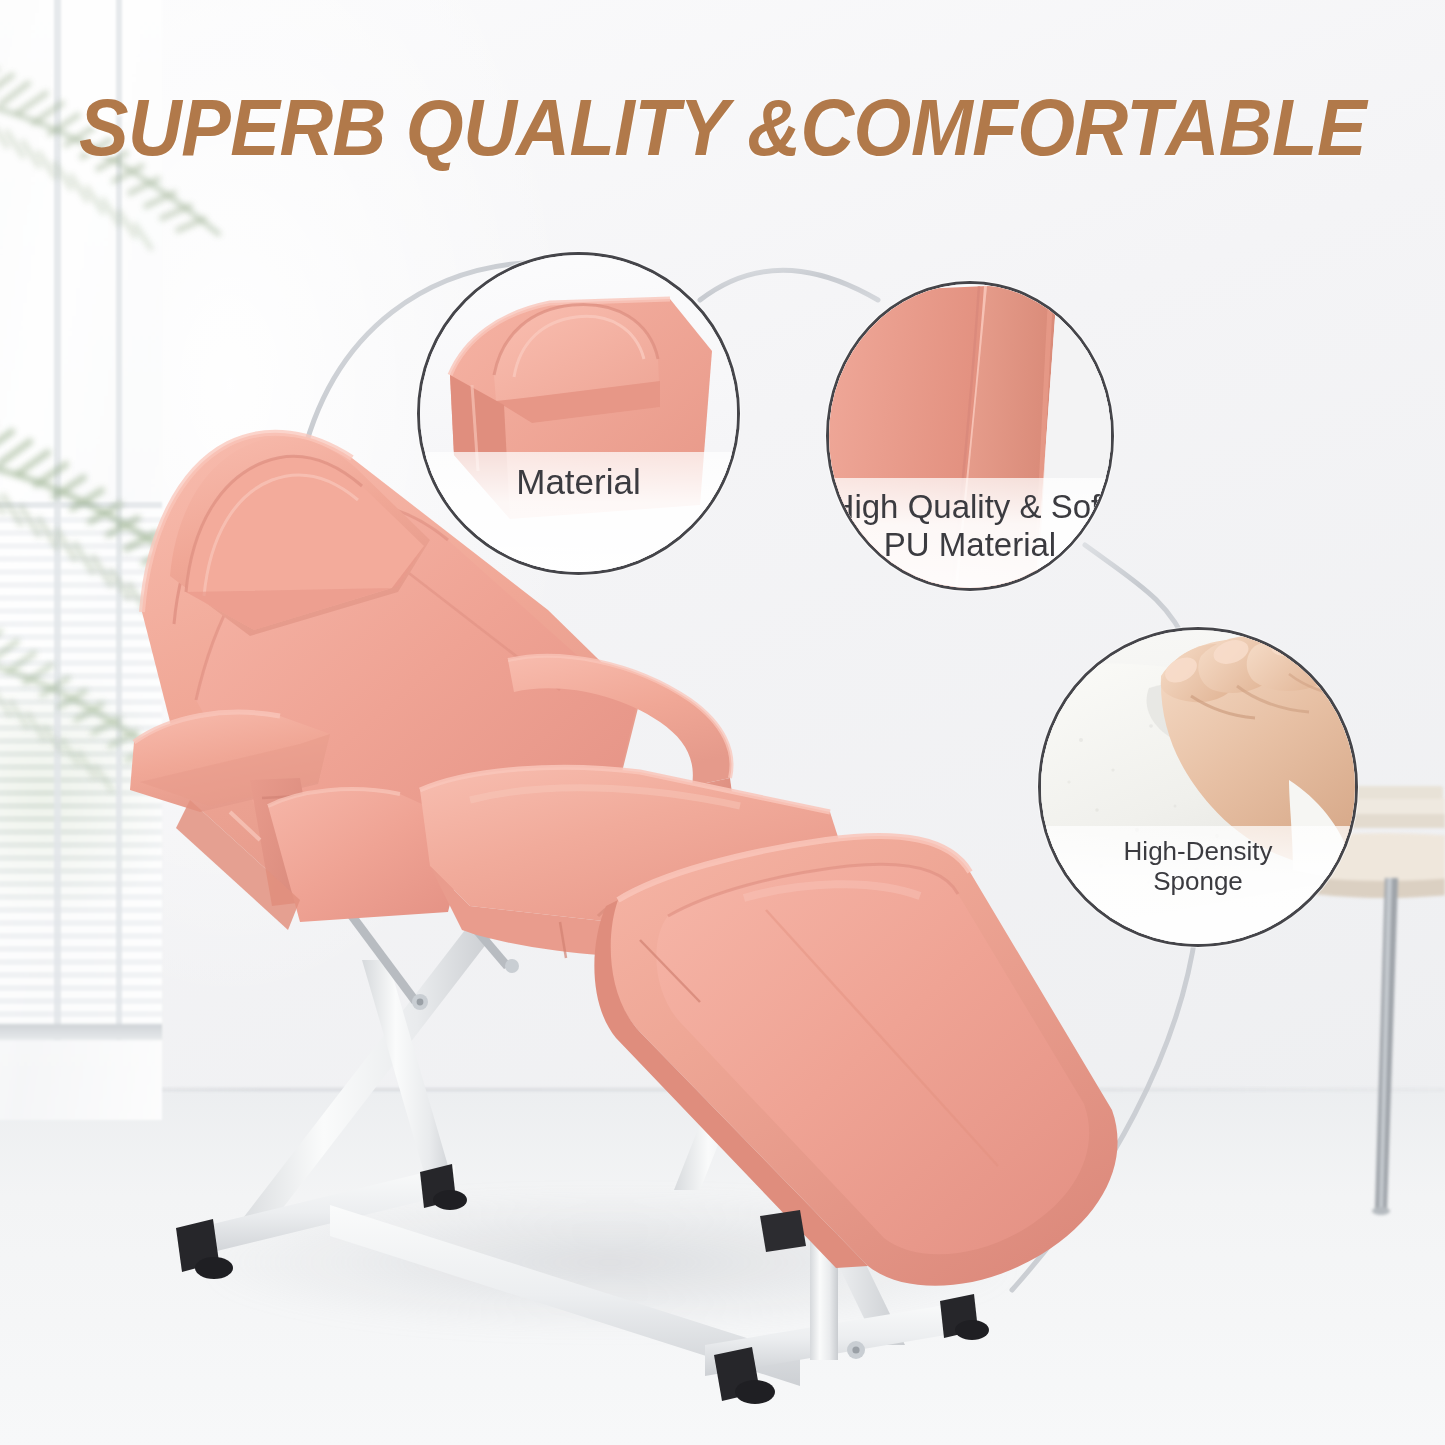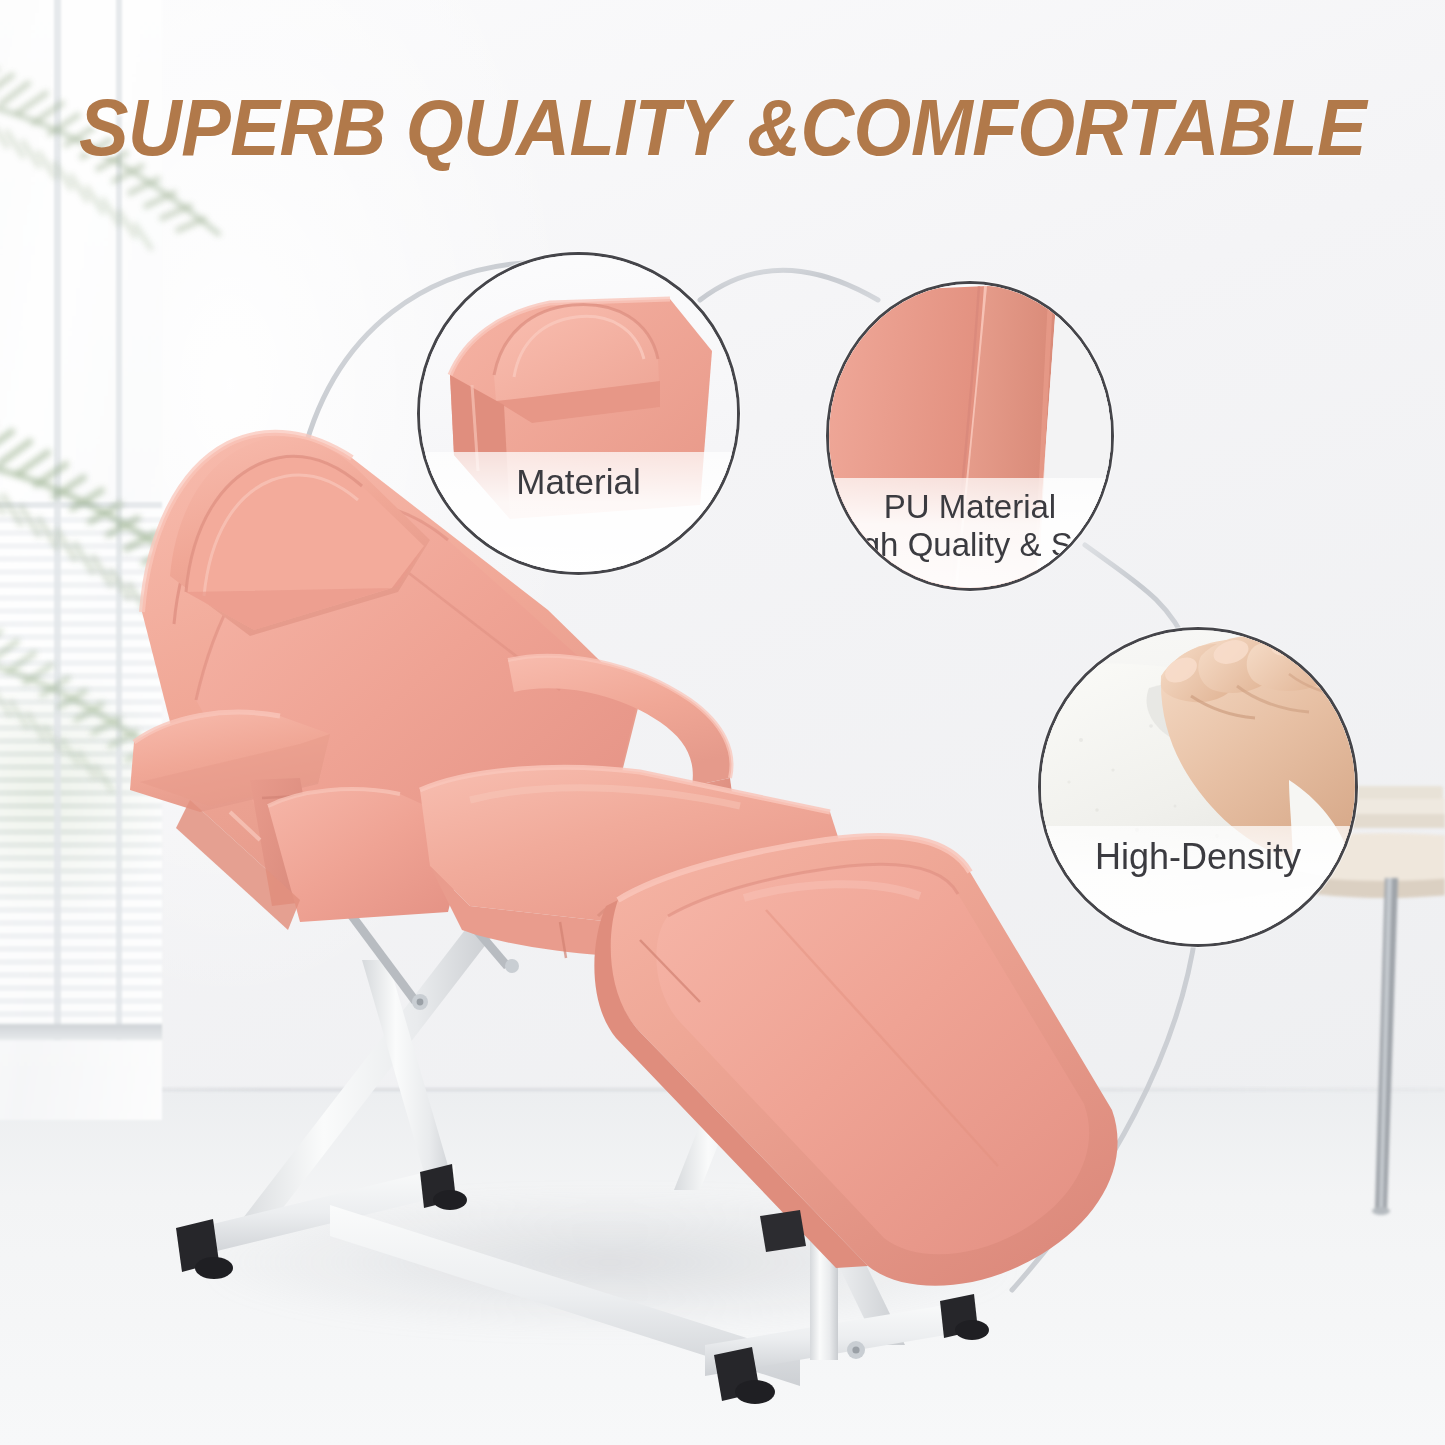--- a/index.html
+++ b/index.html
@@ -120,21 +120,21 @@
   }
   .callout .caption-band span{display:block; width:100%;}
 
   #callout-1{ left:417px; top:252px; width:323px; height:323px; }
   #callout-1 .caption-band{ height:120px; font-size:35px; }
 
   #callout-2{ left:826px; top:281px; width:288px; height:310px; }
   #callout-2 .caption-band{ height:110px; font-size:33px; }
 
   #callout-3{ left:1038px; top:627px; width:320px; height:320px; }
-  #callout-3 .caption-band{ height:118px; font-size:36px; }
+  #callout-3 .caption-band{ height:118px; font-size:26px; }
 
   
   .z1-bg{position:absolute;inset:0;background:linear-gradient(170deg,#fcfcfd 0%,#f6f6f8 55%,#f2f2f4 100%);}
   .z2-bg{position:absolute;inset:0;background:linear-gradient(105deg,#fafafb 0%,#f6f6f8 100%);}
   .z3-bg{position:absolute;inset:0;background:linear-gradient(170deg,#f8f8f6 0%,#efefec 60%,#eaeae7 100%);}
 
   
   .side-table{position:absolute; right:0; top:740px; width:210px; height:520px; z-index:15;}
 
   
@@ -606,22 +606,22 @@
         <path d="M 158 2 C 152 90, 140 200, 128 310" fill="none" stroke="#f8c7b9" stroke-width="6" opacity=".9"></path>
         <path d="M 150 2 C 144 90, 134 200, 122 310" fill="none" stroke="#d6857a" stroke-width="2.5" opacity=".6"></path>
 
         <path d="M 158 2 L 228 6 L 206 310 L 128 310 Z" fill="url(#c2b)"></path>
 
         <path d="M 228 6 L 288 0 L 288 310 L 206 310 Z" fill="#f3f3f4"></path>
         <path d="M 222 6 C 216 110, 212 220, 206 310" fill="none" stroke="#f0a392" stroke-width="5" opacity=".5"></path>
       </svg>
     </div>
     <div class="caption-band">
+      <span>High Quality &amp; Soft</span>
       <span>PU Material</span>
-      <span>High Quality &amp; Soft</span>
     </div>
   </div>
 
   <div class="callout" id="callout-3">
     <div class="zoom-art">
       <div class="z3-bg"></div>
       <svg width="320" height="320" viewBox="0 0 320 320" style="position:absolute;left:0;top:0;">
         <defs>
           <linearGradient id="foam" x1="0" y1="0" x2="0.5" y2="1">
             <stop offset="0%" stop-color="#fbfbf8"></stop>
@@ -677,16 +677,17 @@
 
         <ellipse cx="140" cy="40" rx="17" ry="11" transform="rotate(-28 140 40)" fill="#f8ddcb" opacity=".85"></ellipse>
         <ellipse cx="190" cy="22" rx="18" ry="11" transform="rotate(-18 190 22)" fill="#f8ddcb" opacity=".85"></ellipse>
         <ellipse cx="248" cy="16" rx="18" ry="10" transform="rotate(-8 248 16)" fill="#f8ddcb" opacity=".8"></ellipse>
 
         <path d="M 248 150 C 276 168, 300 196, 310 230 L 300 250 L 252 240 C 252 206, 248 172, 248 150 Z" fill="#f6f6f3"></path>
       </svg>
     </div>
     <div class="caption-band">
       <span>High-Density</span>
+      <span>Sponge</span>
     </div>
   </div>
 
 </div>
 
 </body></html>

